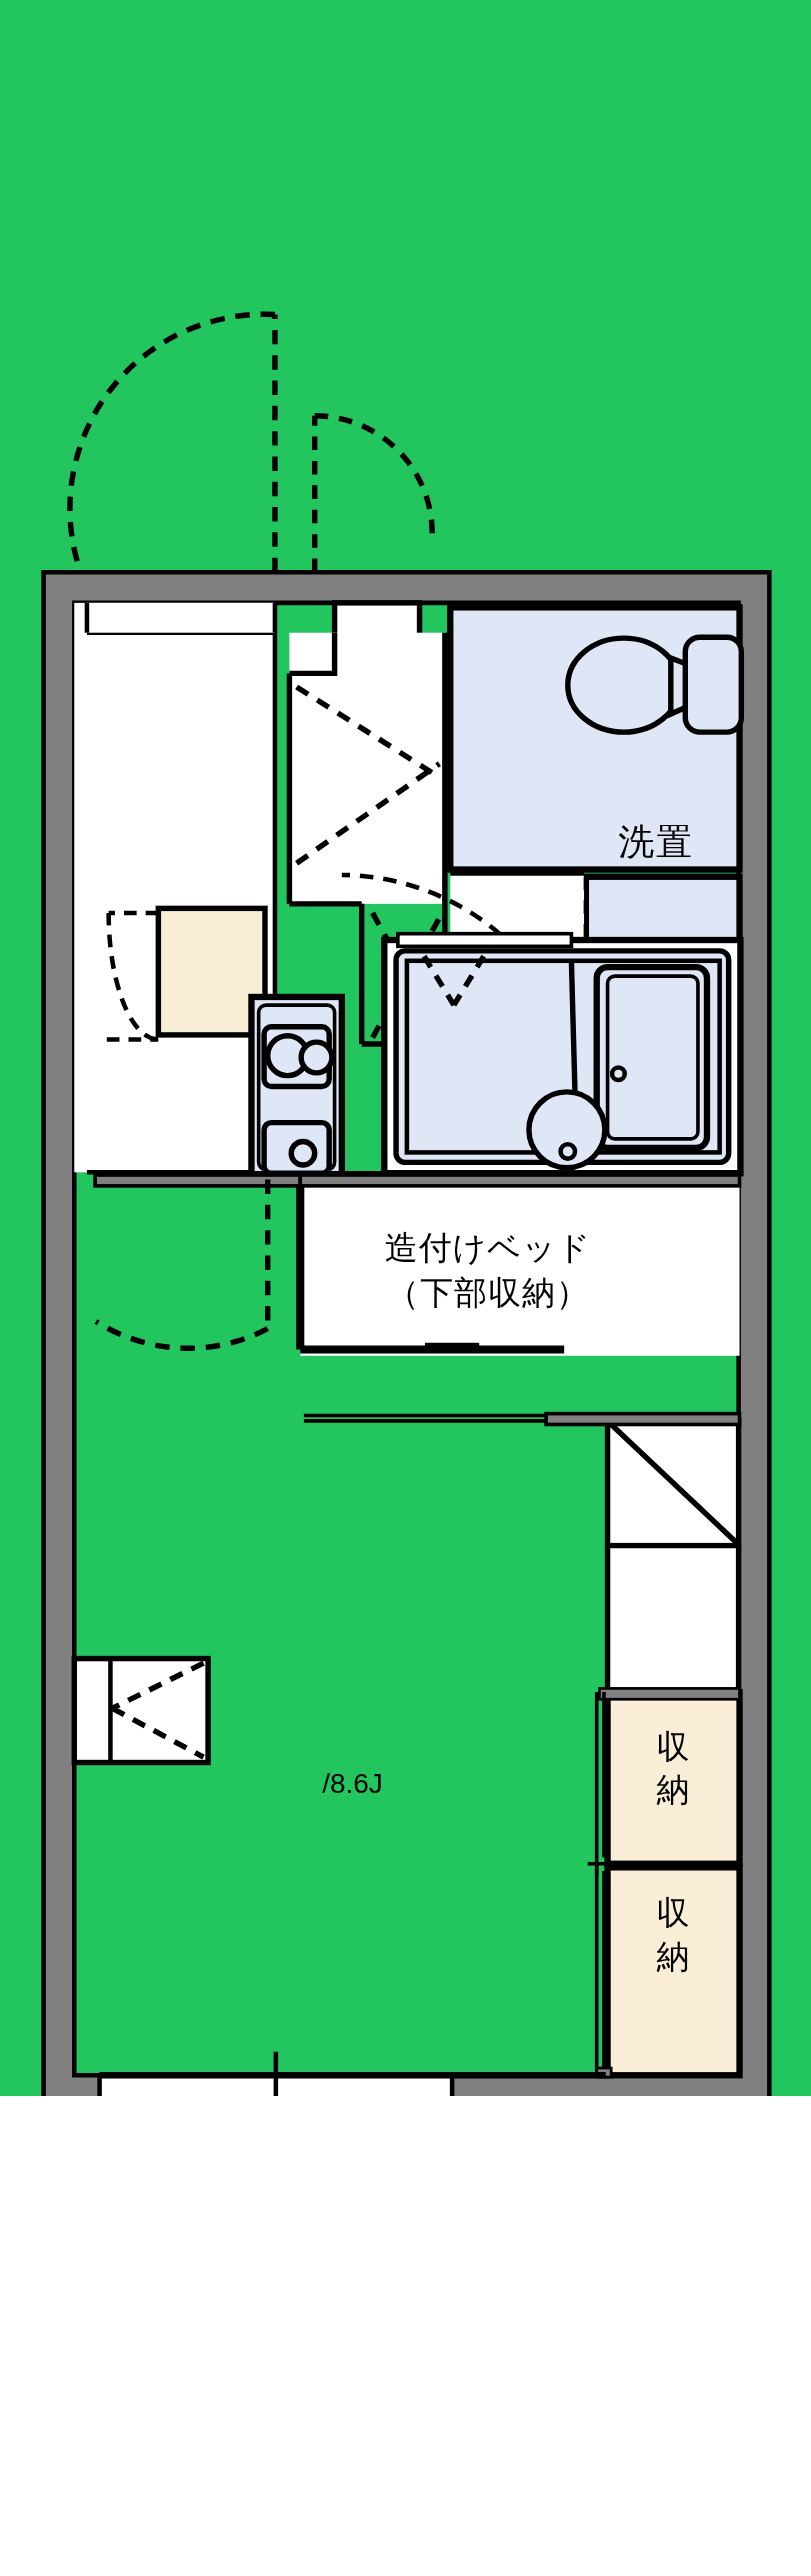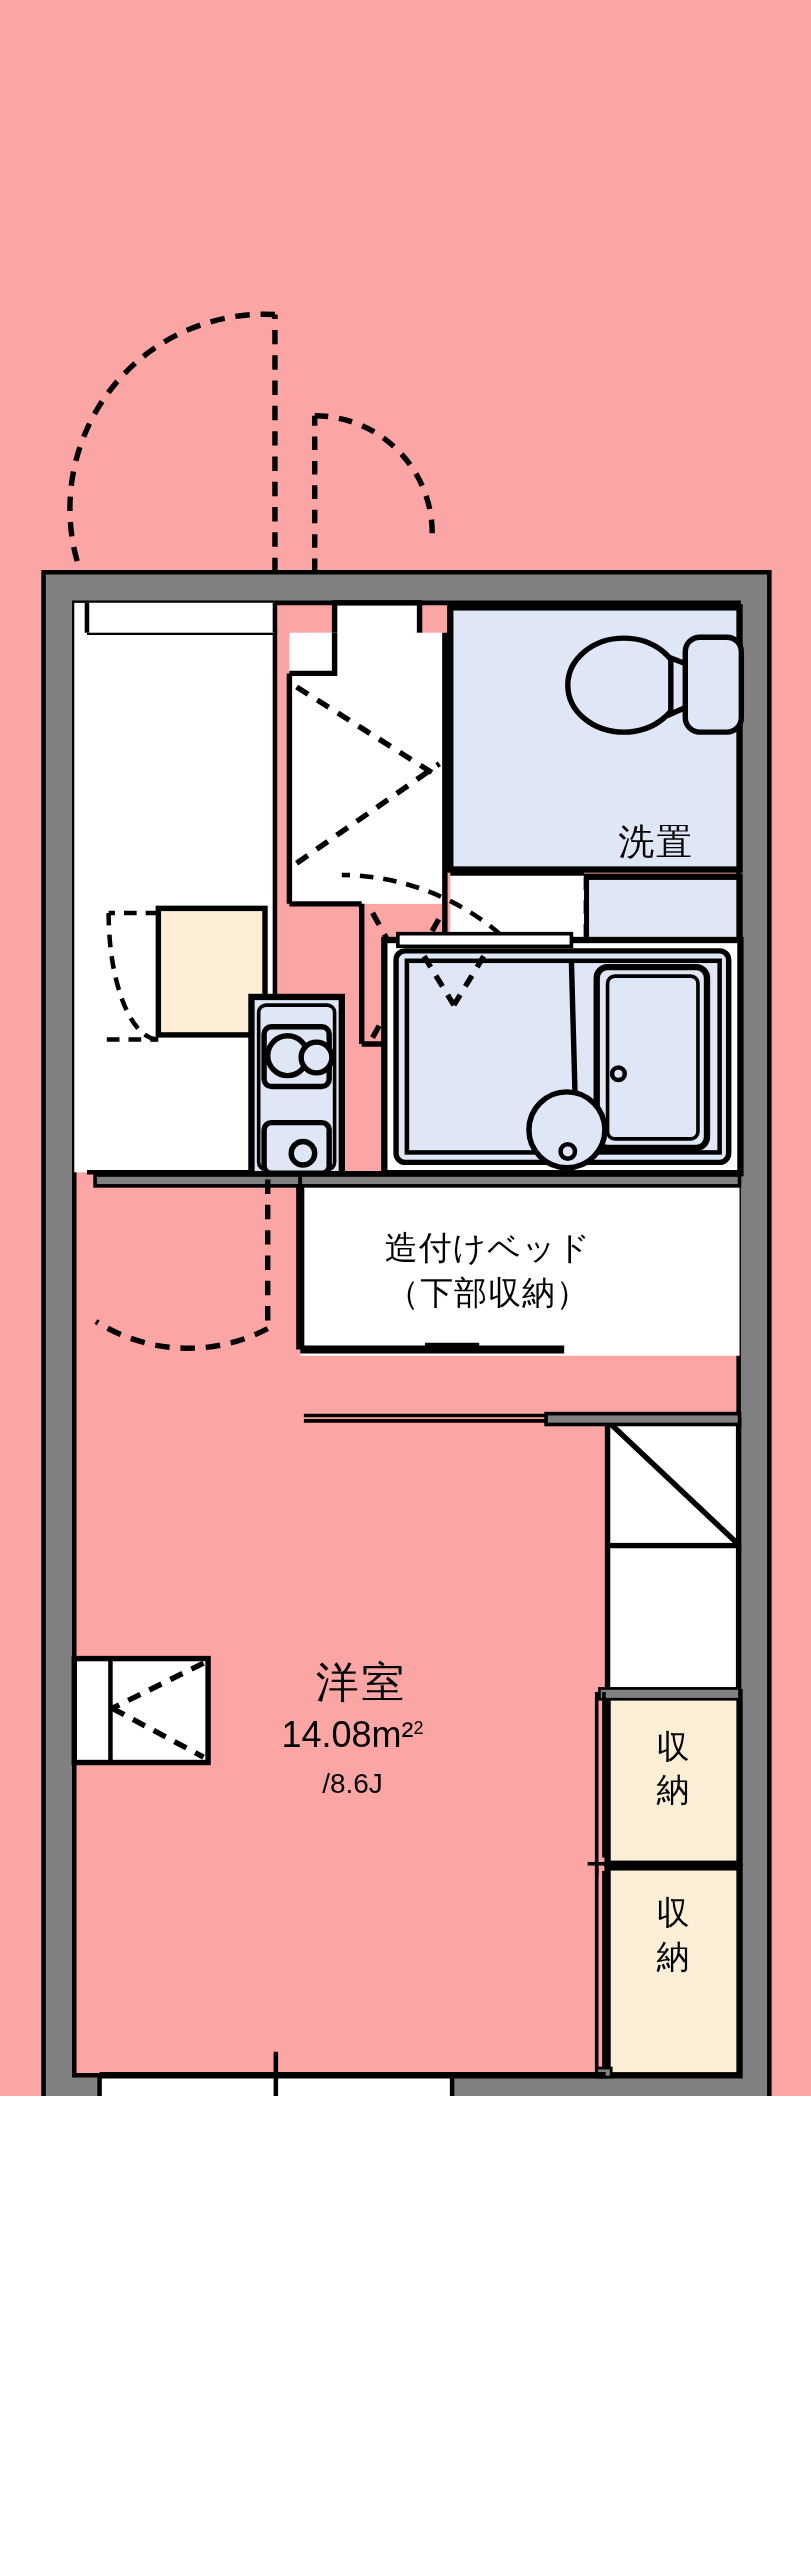--- a/index.html
+++ b/index.html
@@ -1,18 +1,18 @@
 <!DOCTYPE html>
 <html style="font-size:14.5px"><head>
 <meta charset="utf-8">
 <title>Floor Plan</title>
 <style>
   html,body{margin:0;padding:0;background:#ffffff;}
   body{font-family:"Liberation Sans","DejaVu Sans",sans-serif;}
-  #stage{position:relative;width:812px;height:2096px;background:#fca5a5;overflow:hidden;}
+  #stage{position:relative;width:812px;height:2096px;background:#22c55e;overflow:hidden;}
   #plan{position:absolute;left:0;top:0;width:812px;height:2576px;}
   .txt{position:absolute;color:#000;line-height:1.0;white-space:pre;}
   .jp{font-family:"DejaVu Sans","Liberation Sans",sans-serif;}
   .ctr{text-align:center;}
 </style>
 </head>
 <body>
 
 <div id="stage">
 
@@ -189,23 +189,21 @@
     <rect x="100" y="1500" width="570" height="796" fill="#ffffff" opacity="0"></rect>
     <path fill="none" stroke="#000000" stroke-width="7" d="M110,1500 L110,2296" opacity="0"></path>
 
   </svg>
 
   <div class="txt jp ctr" style="left:597px;top:824px;width:118px;font-size:36px;letter-spacing:1.8px;">洗置</div>
 
   <div class="txt jp ctr" style="left:298px;top:1231px;width:380px;font-size:33px;letter-spacing:0.9px;">造付けベッド</div>
   <div class="txt jp ctr" style="left:298px;top:1276px;width:380px;font-size:33px;letter-spacing:0.9px;">（下部収納）</div>
 
-  <div class="txt jp ctr" style="left:244px;top:1661px;width:235px;font-size:43px;letter-spacing:2.7px;">洋室</div>
-
-  <div class="txt ctr" style="left:217px;top:1717px;width:271px;font-size:36px;"><span>14.08m²<sup style="font-size: 0.5em; vertical-align: super;">2</sup></span></div>
+
 
   <div class="txt ctr" style="left:217px;top:1770px;width:271px;font-size:28px;">/8.6J</div>
 
   <div class="txt jp ctr" style="left:609px;top:1730px;width:128px;font-size:33px;">収</div>
   <div class="txt jp ctr" style="left:609px;top:1773px;width:128px;font-size:33px;">納</div>
 
   <div class="txt jp ctr" style="left:609px;top:1896px;width:128px;font-size:33px;">収</div>
   <div class="txt jp ctr" style="left:609px;top:1940px;width:128px;font-size:33px;">納</div>
 
 </div>

